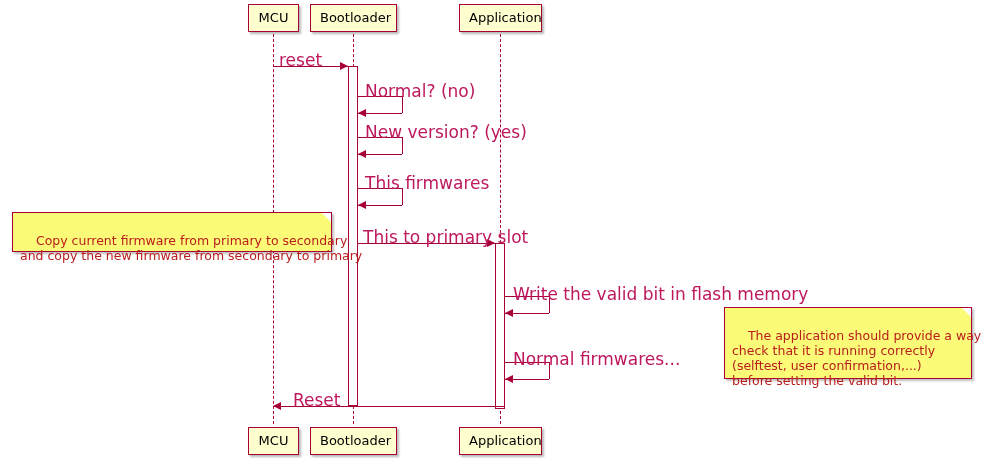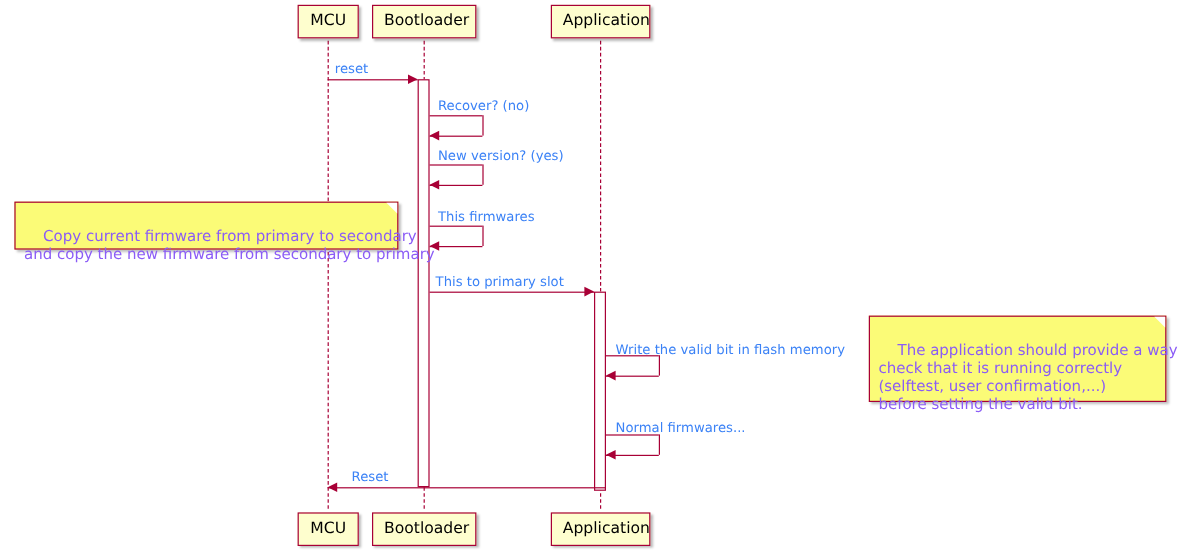--- a/index.html
+++ b/index.html
@@ -43,22 +43,22 @@
     border: 1px solid #A80036;
     box-sizing: border-box;
   }
   .msg-line {
     position: absolute;
     height: 0;
     border-top: 1px solid #A80036;
   }
   .msg-label {
     position: absolute;
-    font-size: 11px;
-    color: #3b82f6;
+    font-size: 17px;
+    color: #be185d;
     white-space: nowrap;
     line-height: 1;
   }
   .arrowhead {
     position: absolute;
     width: 0;
     height: 0;
     border-top: 4px solid transparent;
     border-bottom: 4px solid transparent;
   }
@@ -71,27 +71,28 @@
   
   .self-vert {
     position: absolute;
     width: 0;
     border-left: 1px solid #A80036;
   }
   .note {
     position: absolute;
     background: #FBFB77;
     border: 1px solid #A80036;
-    color: #8b5cf6;
+    color: #b91c1c;
     font-size: 12.5px;
     line-height: 15px;
     padding: 5px 7px;
     box-sizing: border-box;
     box-shadow: 2px 2px 2px rgba(0,0,0,0.25);
     white-space: pre;
+    margin-top: 44px;
   }
   .note .fold {
     position: absolute;
     top: 0;
     right: 0;
     width: 0;
     height: 0;
     border-left: 9px solid transparent;
     border-top: 9px solid #FFFFFF;
   }
@@ -117,21 +118,21 @@
   <div class="participant" style="left:459px; top:427px; width:83px;">Application</div>
 
   <div class="msg-line" style="left:273px; top:66px; width:75px;"></div>
   <div class="arrowhead arrow-right" style="left:340px; top:62px;"></div>
   <div class="msg-label" style="left:279px; top:52px;">reset</div>
 
   <div class="msg-line" style="left:358px; top:96px; width:44px;"></div>
   <div class="self-vert" style="left:402px; top:96px; height:17px;"></div>
   <div class="msg-line" style="left:358px; top:113px; width:44px;"></div>
   <div class="arrowhead arrow-left" style="left:358px; top:109px;"></div>
-  <div class="msg-label" style="left:365px; top:83px;">Recover? (no)</div>
+  <div class="msg-label" style="left:365px; top:83px;">Normal? (no)</div>
 
   <div class="msg-line" style="left:358px; top:137px; width:44px;"></div>
   <div class="self-vert" style="left:402px; top:137px; height:17px;"></div>
   <div class="msg-line" style="left:358px; top:154px; width:44px;"></div>
   <div class="arrowhead arrow-left" style="left:358px; top:150px;"></div>
   <div class="msg-label" style="left:365px; top:124px;text-align:right;">New version? (yes)</div>
 
   <div class="msg-line" style="left:358px; top:188px; width:44px;"></div>
   <div class="self-vert" style="left:402px; top:188px; height:17px;"></div>
   <div class="msg-line" style="left:358px; top:205px; width:44px;"></div>

